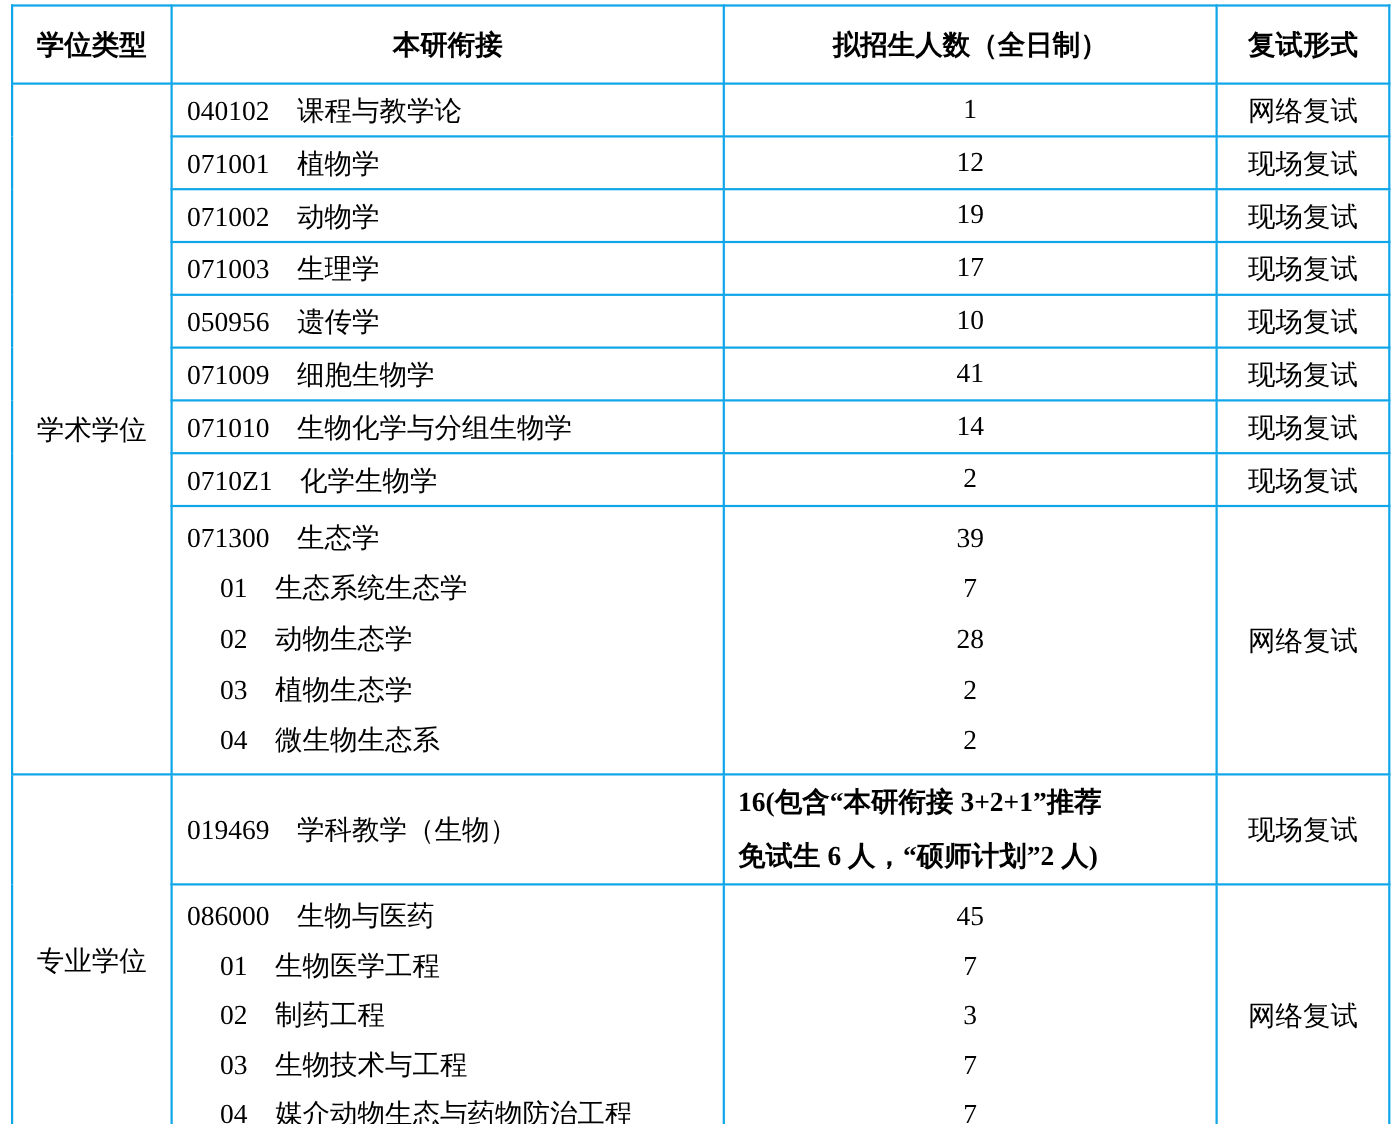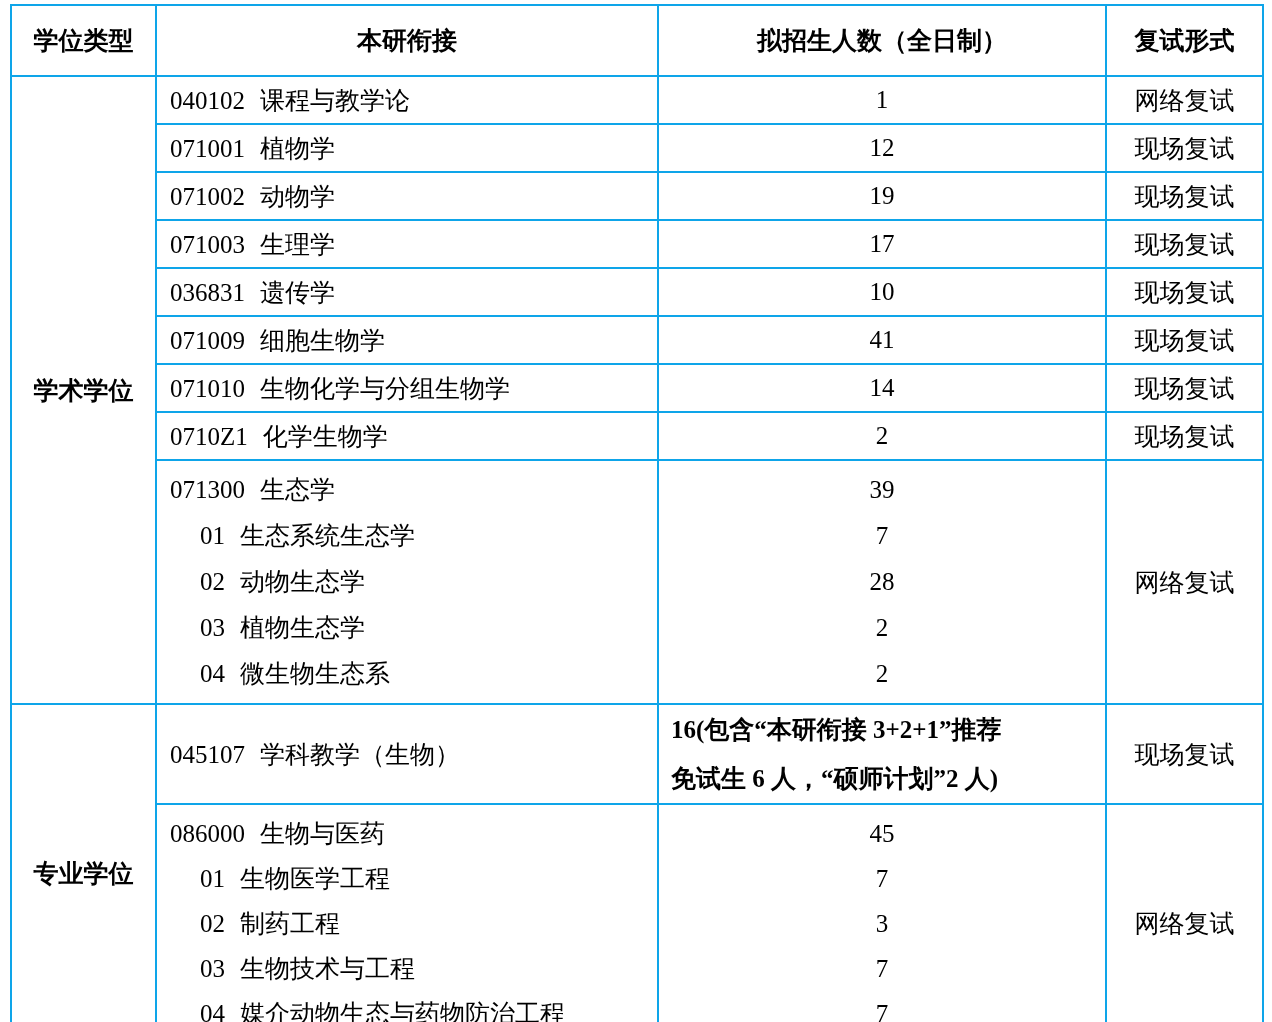--- a/index.html
+++ b/index.html
@@ -28,27 +28,26 @@
   }
   thead tr { height: 71px; }
   tr.r { height: 48px; }
   tr.special { height: 100px; }
   th {
     font-weight: bold;
     text-align: center;
   }
   td.type {
     text-align: center;
-    font-weight: bold;
   }
   td.subj {
     text-align: left;
     padding-left: 13px;
   }
-  .code { margin-right: 15px; }
+  .code { margin-right: 25px; }
   td.num, td.fmt {
     text-align: center;
   }
   td.block-subj {
     text-align: left;
     padding: 6px 0 6px 13px;
     vertical-align: middle;
     border-radius: 20px;
   }
   td.block-num {
@@ -100,21 +99,21 @@
       <td class="subj"><span class="code">071002</span><span>动物学</span></td>
       <td class="num">19</td>
       <td class="fmt">现场复试</td>
     </tr>
     <tr class="r">
       <td class="subj"><span class="code">071003</span><span>生理学</span></td>
       <td class="num">17</td>
       <td class="fmt">现场复试</td>
     </tr>
     <tr class="r">
-      <td class="subj"><span class="code">036831</span><span>遗传学</span></td>
+      <td class="subj"><span class="code">050956</span><span>遗传学</span></td>
       <td class="num">10</td>
       <td class="fmt">现场复试</td>
     </tr>
     <tr class="r">
       <td class="subj"><span class="code">071009</span><span>细胞生物学</span></td>
       <td class="num">41</td>
       <td class="fmt">现场复试</td>
     </tr>
     <tr class="r">
       <td class="subj"><span class="code">071010</span><span>生物化学与分组生物学</span></td>
@@ -140,21 +139,21 @@
         <div class="line">7</div>
         <div class="line">28</div>
         <div class="line">2</div>
         <div class="line">2</div>
       </td>
       <td class="fmt">网络复试</td>
     </tr>
 
     <tr class="special">
       <td class="type" rowspan="2">专业学位</td>
-      <td class="subj"><span class="code">045107</span><span>学科教学（生物）</span></td>
+      <td class="subj"><span class="code">019469</span><span>学科教学（生物）</span></td>
       <td class="cnt2">
         <div class="cline">16(包含“本研衔接 3+2+1”推荐</div>
         <div class="cline">免试生 6 人，“硕师计划”2 人)</div>
       </td>
       <td class="fmt">现场复试</td>
     </tr>
 
     <tr class="b2">
       <td class="block-subj">
         <div class="line"><span class="code">086000</span><span>生物与医药</span></div>

